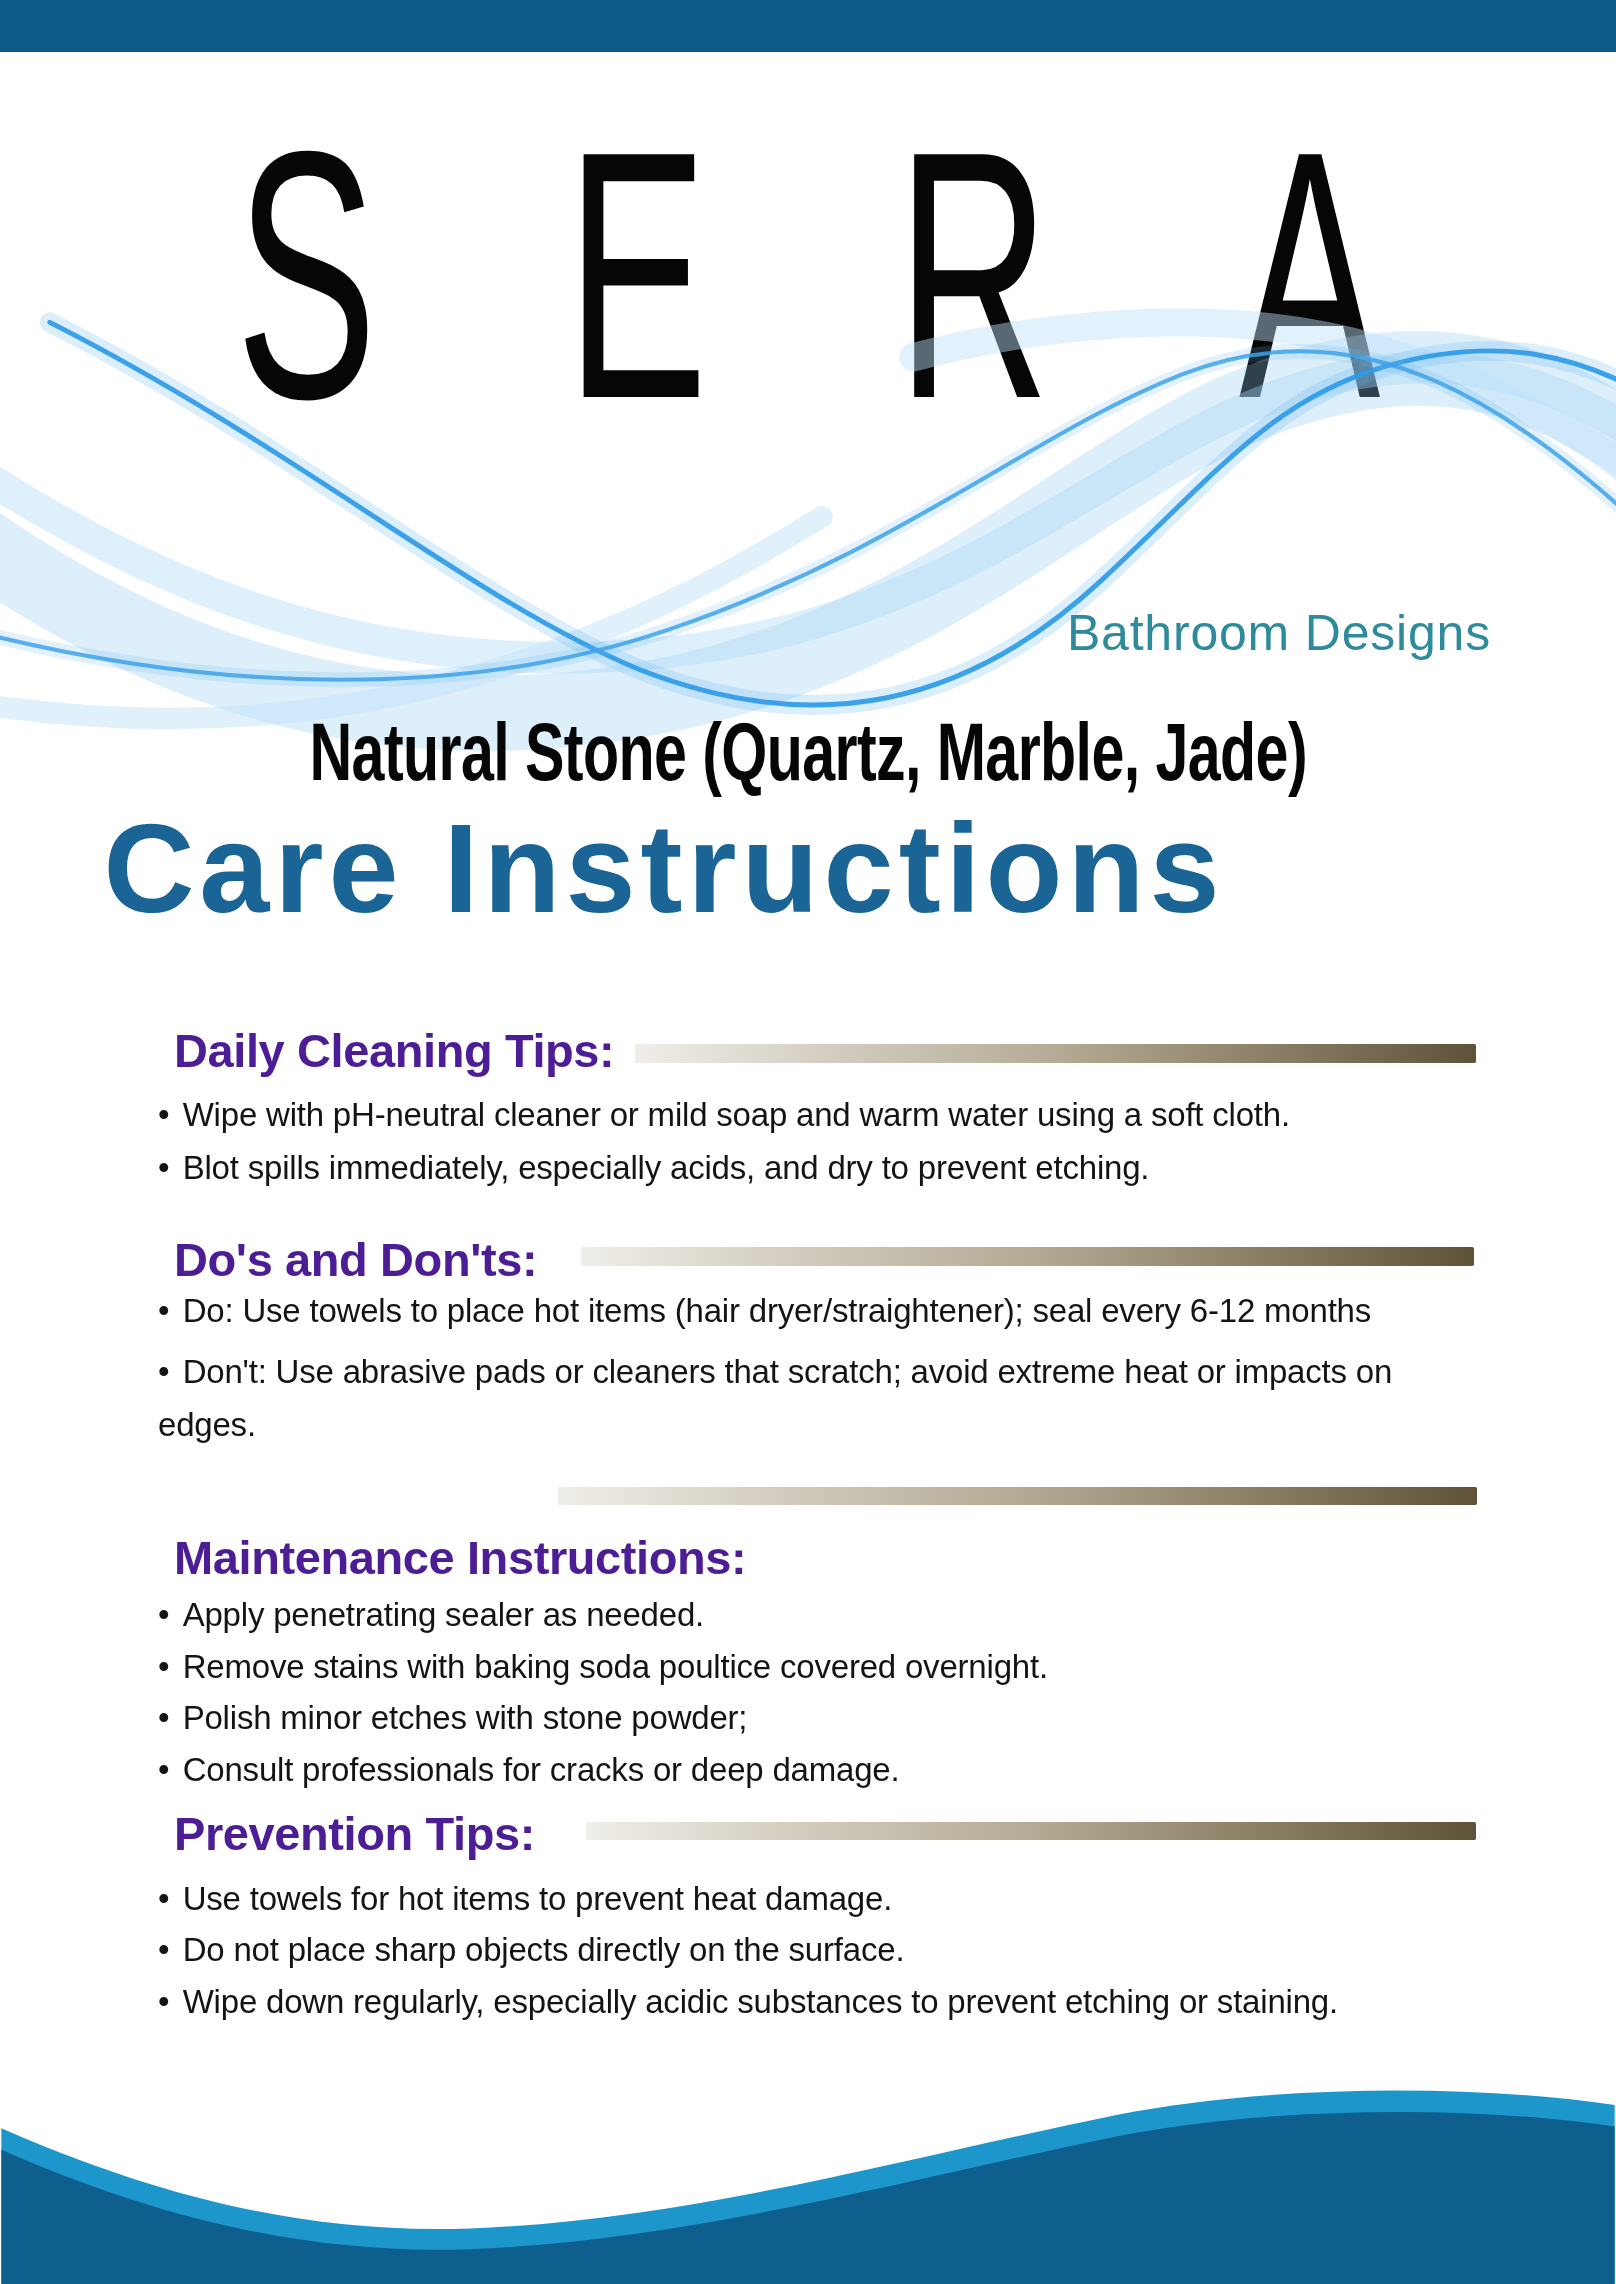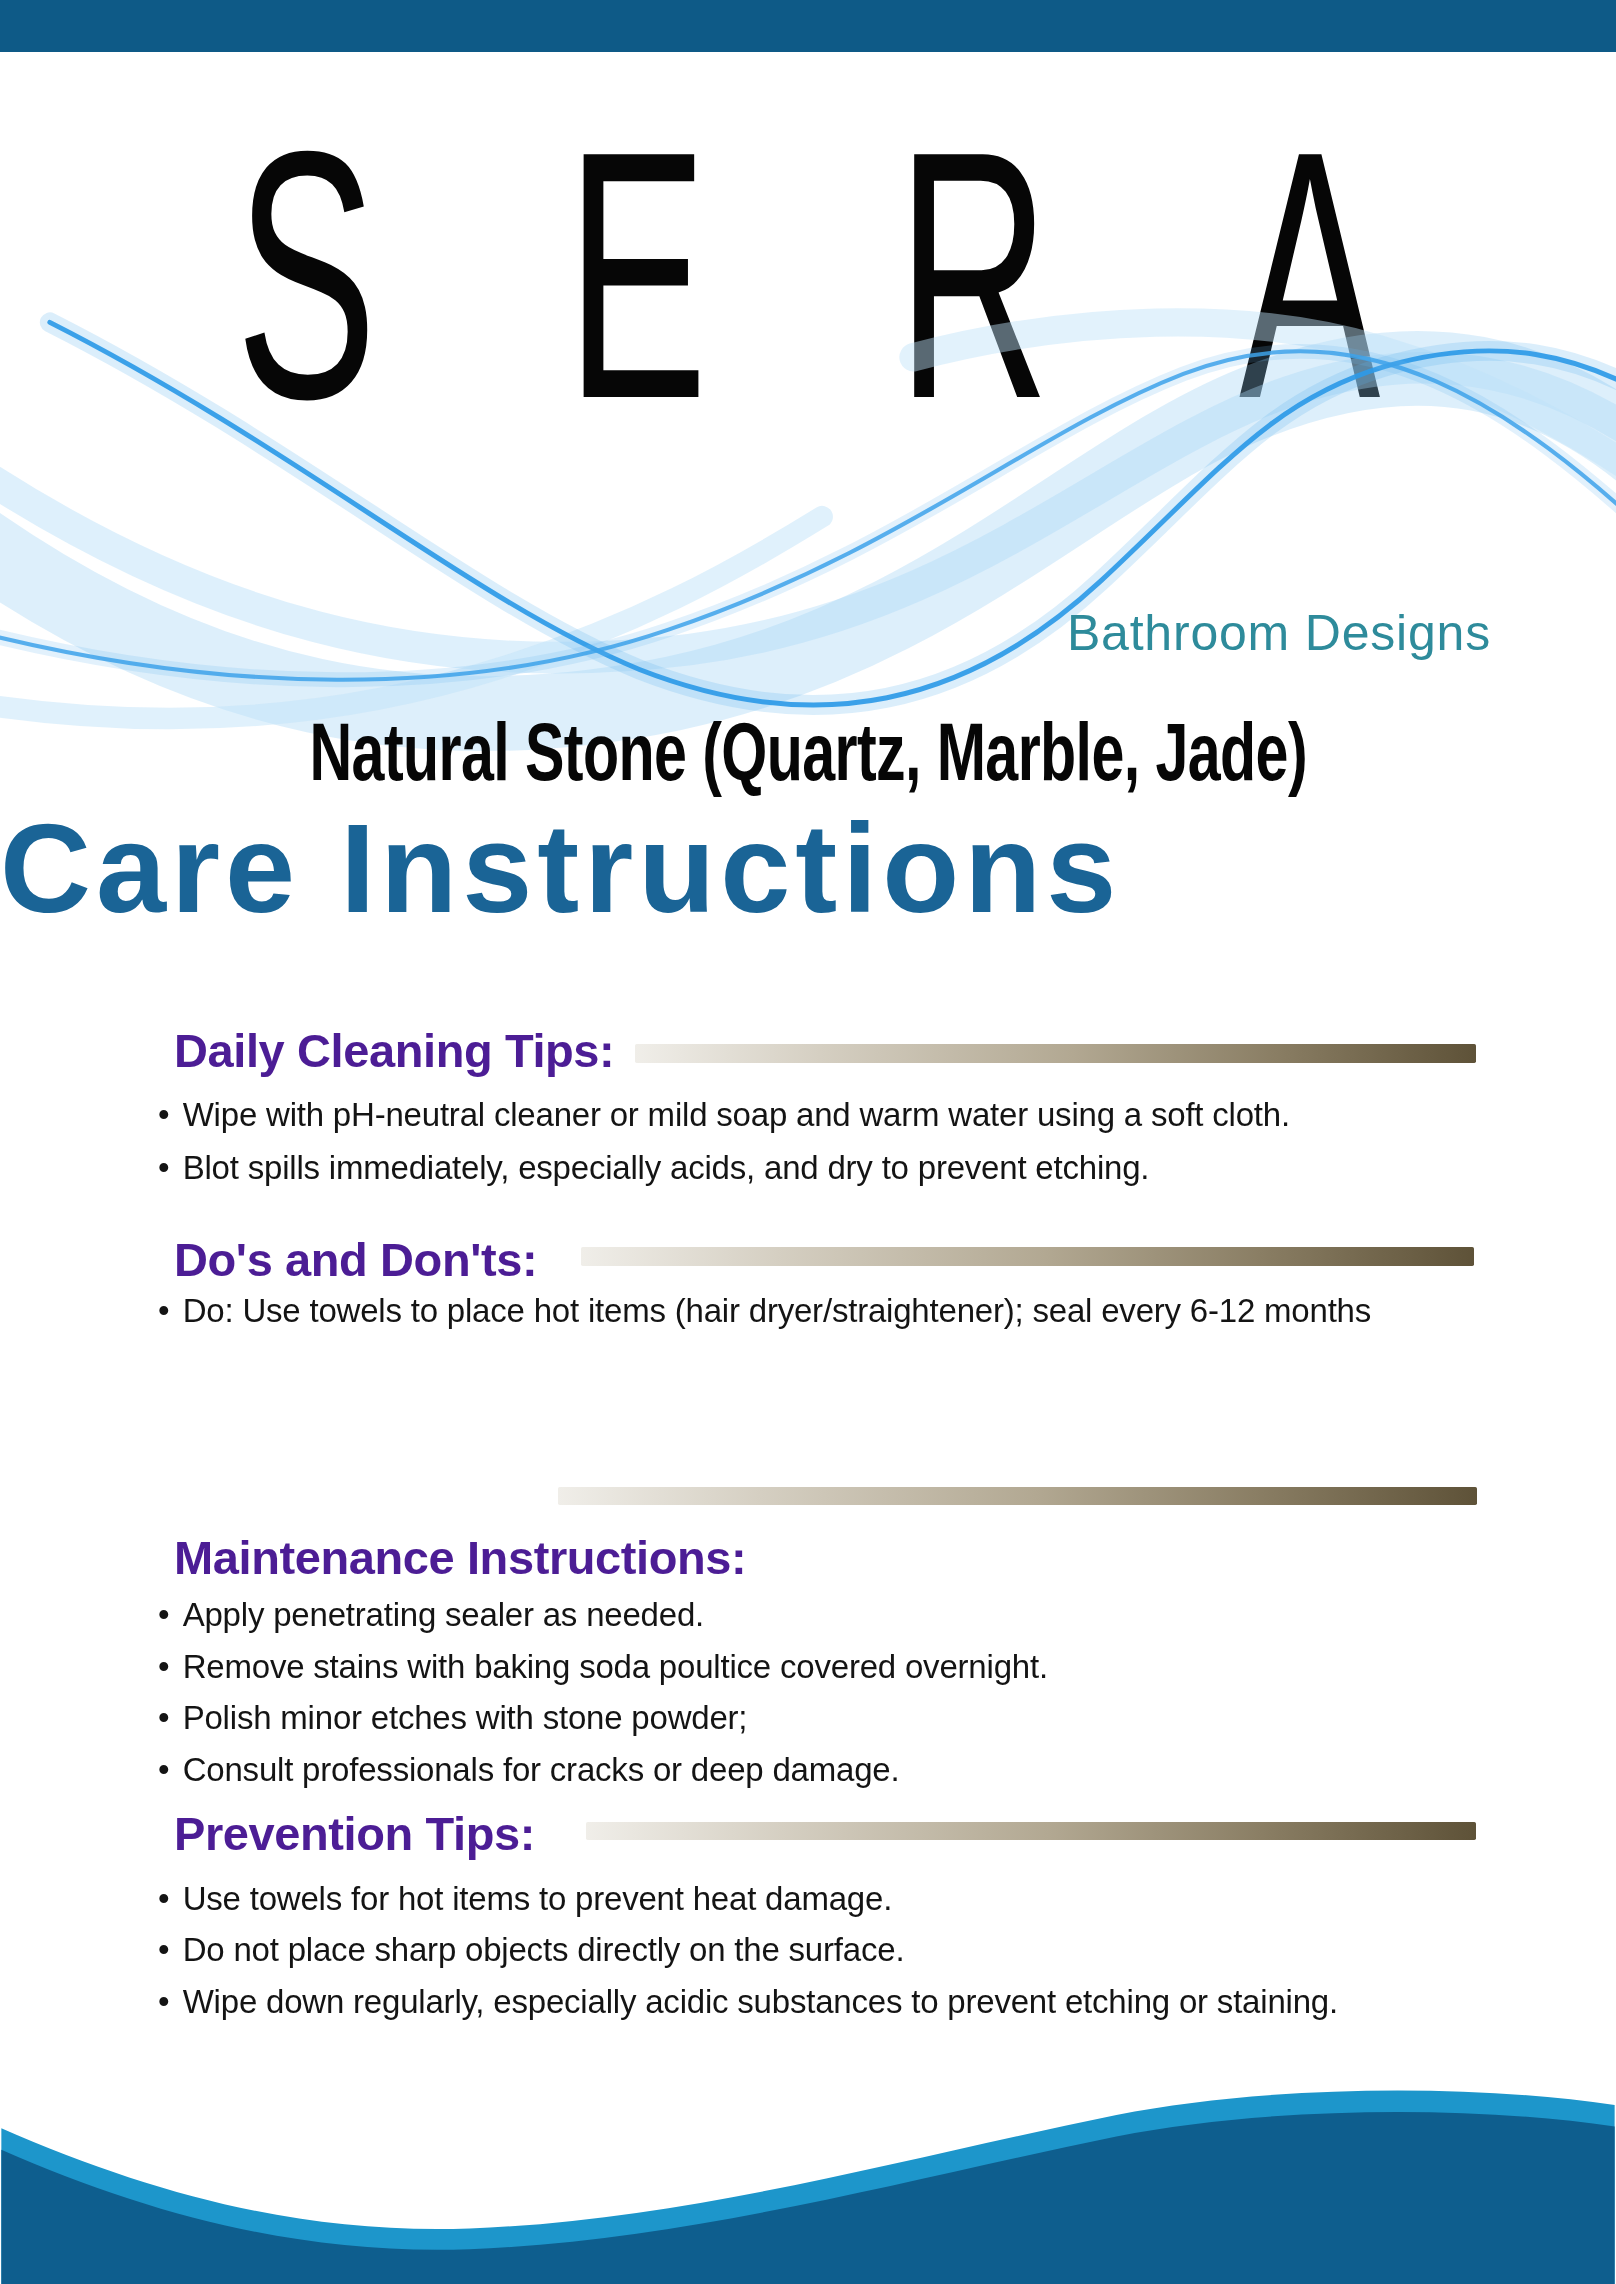--- a/index.html
+++ b/index.html
@@ -11,21 +11,21 @@
   .header-art{position:absolute;left:0;top:0;width:1616px;height:756px;display:block;}
   .logo-text{font-family:"Liberation Sans",sans-serif;font-weight:400;fill:#060606;}
 
   .tagline{position:absolute;top:604px;right:125px;font-size:50px;font-weight:400;
            color:#2e8b9b;letter-spacing:0.8px;z-index:5;}
 
   .subtitle-wrap{position:absolute;left:0;top:706px;width:1616px;text-align:center;z-index:5;}
   .subtitle{display:inline-block;font-size:81px;font-weight:700;color:#060606;
             letter-spacing:-0.8px;transform:scaleX(0.73);transform-origin:center;white-space:nowrap;}
 
-  .main-title{position:absolute;left:0;top:796px;width:1328px;text-align:left;
+  .main-title{position:absolute;left:0;top:796px;width:1328px;text-align:center;
               font-size:126px;font-weight:700;color:#1a6496;letter-spacing:5px;z-index:5;white-space:nowrap;}
 
   .sec-head{position:absolute;left:174px;font-size:47px;font-weight:700;color:#4c1d95;
             letter-spacing:-0.4px;white-space:nowrap;z-index:4;}
 
   .bar{position:absolute;height:19px;border-radius:1.7px;z-index:3;
        background:linear-gradient(90deg,#f0eee9 0%,#d5cfc2 22%,#b2a892 52%,#8a7e64 76%,#5e5238 100%);}
 
   .bullet{position:absolute;left:158px;font-size:33px;color:#141414;letter-spacing:-0.2px;
           white-space:nowrap;z-index:4;}
@@ -66,20 +66,21 @@
   <div class="main-title">Care Instructions</div>
 
   <div class="sec-head" style="top:1023px;">Daily Cleaning Tips:</div>
   <div class="bar" style="left:635px;top:1044px;width:841px;"></div>
   <div class="bullet" style="top:1096px;">Wipe with pH-neutral cleaner or mild soap and warm water using a soft cloth.</div>
   <div class="bullet" style="top:1149px;">Blot spills immediately, especially acids, and dry to prevent etching.</div>
 
   <div class="sec-head" style="top:1232px;">Do's and Don'ts:</div>
   <div class="bar" style="left:581px;top:1247px;width:893px;"></div>
   <div class="bullet" style="top:1292px;">Do: Use towels to place hot items (hair dryer/straightener); seal every 6-12 months</div>
+  <div class="bullet wrap" style="top:1345px;">Don't: Use abrasive pads or cleaners that scratch; avoid extreme heat or impacts on edges.</div>
 
   <div class="bar" style="left:558px;top:1487px;width:919px;height:18px;"></div>
 
   <div class="sec-head" style="top:1530px;">Maintenance Instructions:</div>
   <div class="bullet" style="top:1596px;">Apply penetrating sealer as needed.</div>
   <div class="bullet" style="top:1648px;">Remove stains with baking soda poultice covered overnight.</div>
   <div class="bullet" style="top:1699px;">Polish minor etches with stone powder;</div>
   <div class="bullet" style="top:1751px;">Consult professionals for cracks or deep damage.</div>
 
   <div class="sec-head" style="top:1806px;">Prevention Tips:</div>

